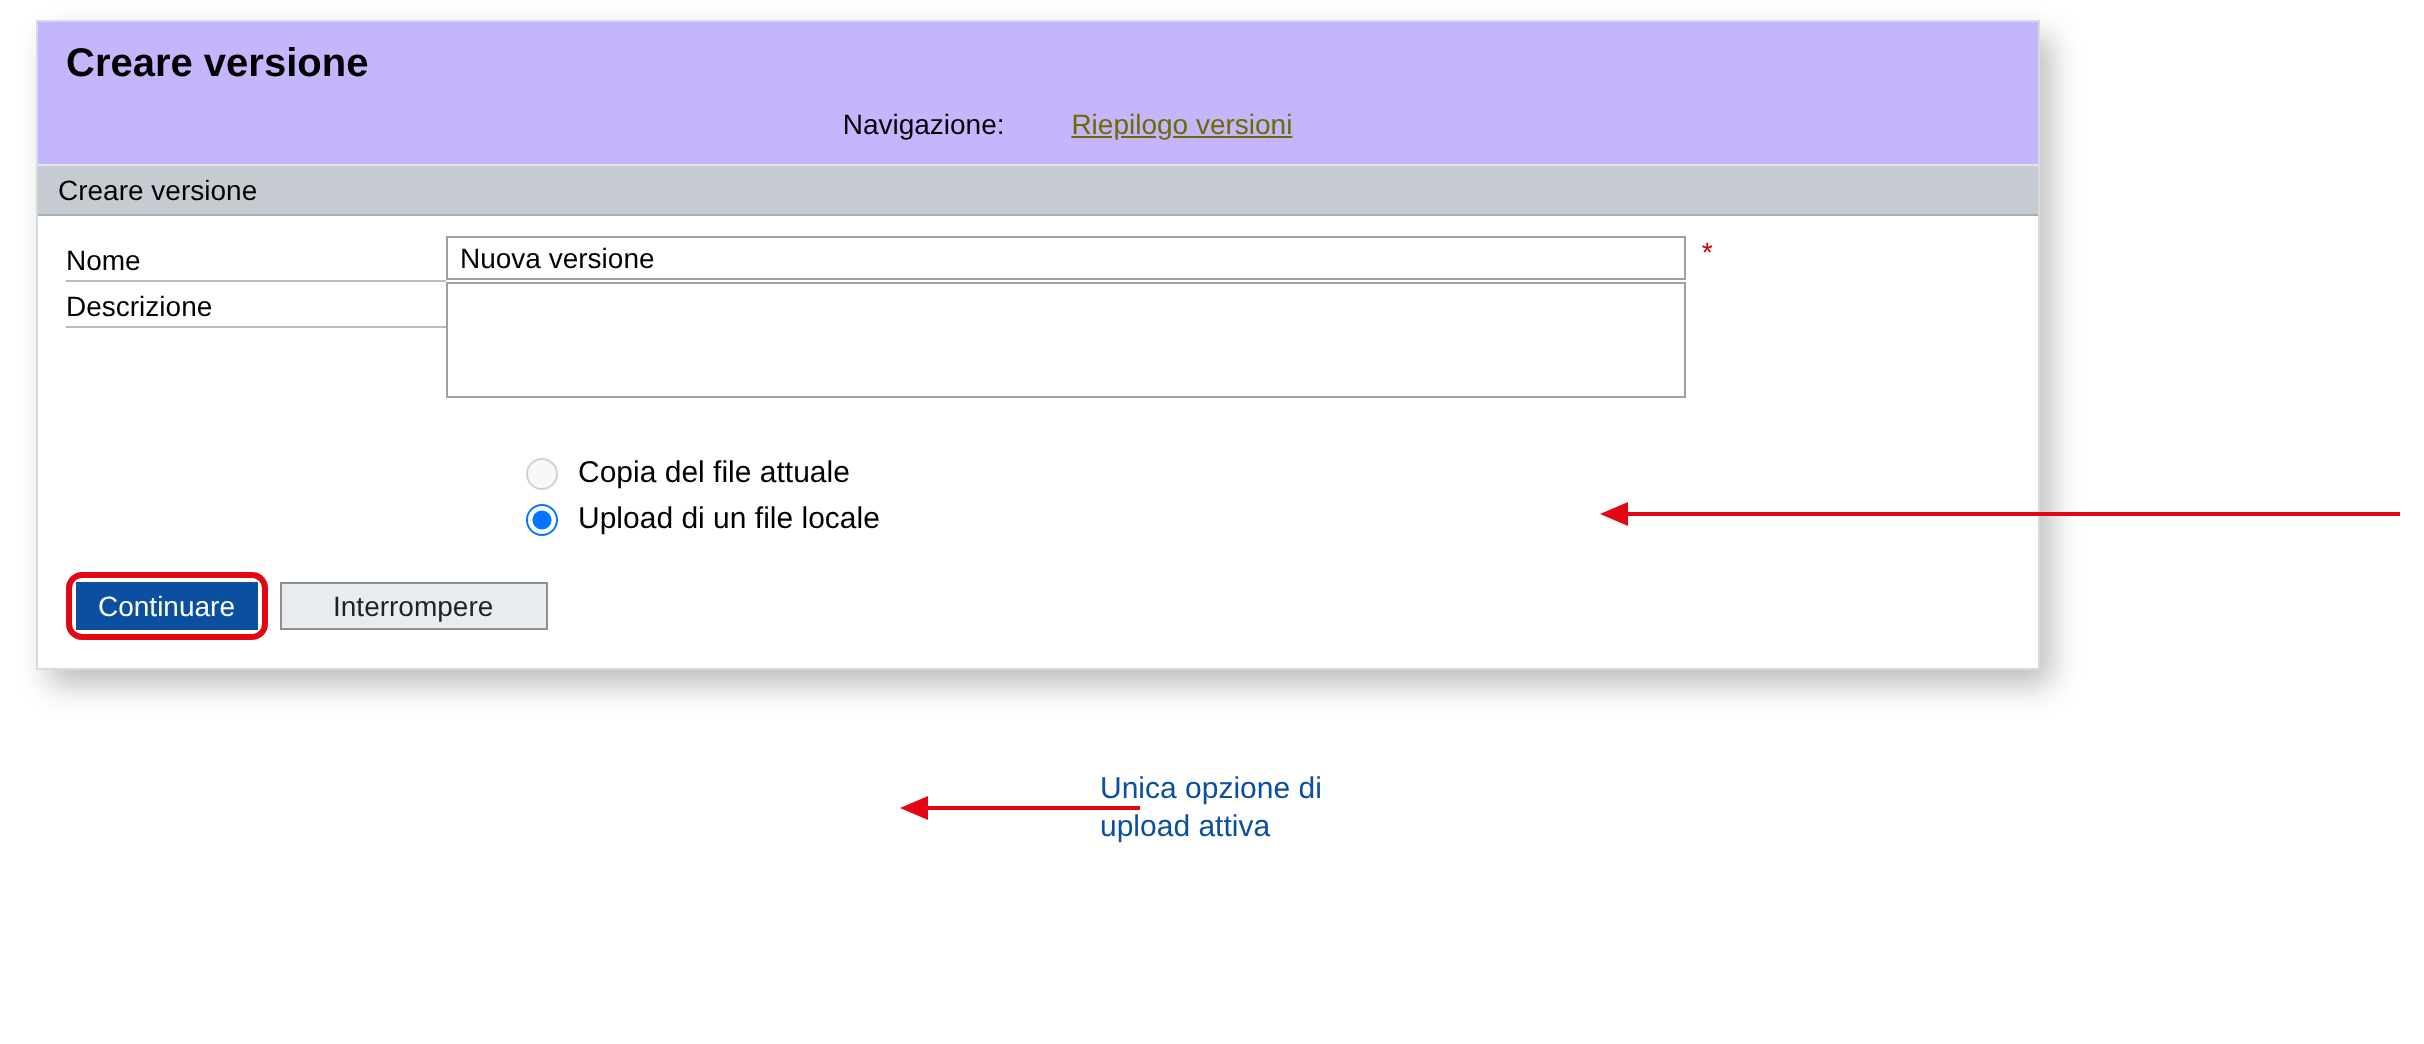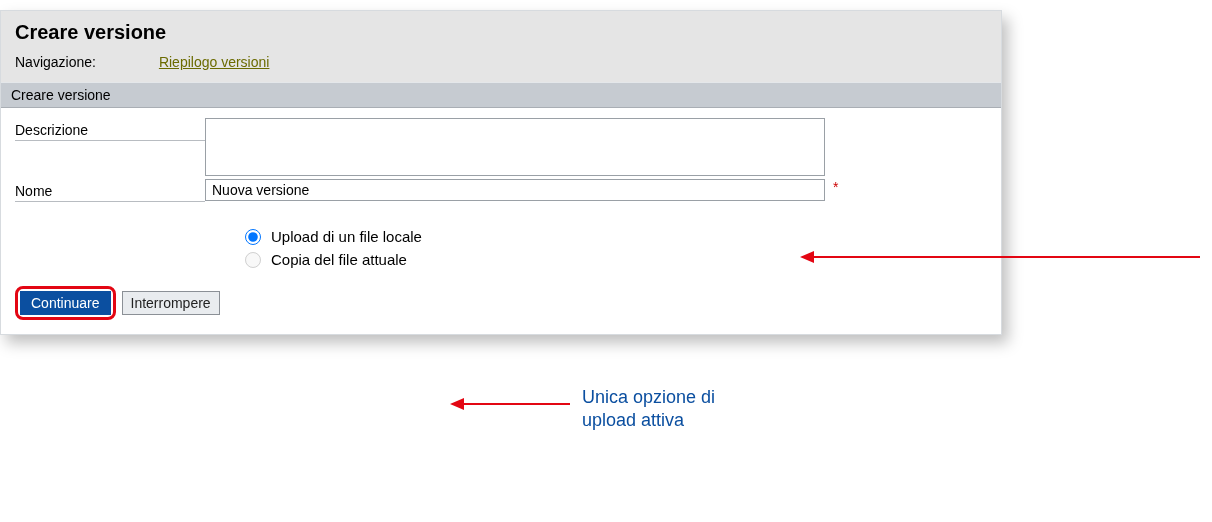--- a/index.html
+++ b/index.html
@@ -10,38 +10,39 @@
     color: #000;
     background: #fff;
   }
   .page {
     width: 1212px;
     height: 522px;
     position: relative;
   }
   .panel {
     position: absolute;
-    left: 0;
+    left: 18px;
     top: 10px;
     width: 1000px;
-    background: #e5e5e5;
+    background: #c4b5fd;
     border: 1px solid #d7dbdf;
     box-shadow: 6px 8px 14px rgba(0,0,0,0.25);
   }
   .hdr {
     padding: 10px 14px 8px 14px;
   }
   .hdr h1 {
     margin: 0 0 10px 0;
     font-size: 20px;
     font-weight: bold;
   }
   .nav-row {
     margin: 4px 0;
     font-size: 14px;
+    text-align: center;
   }
   .nav-label {
     display: inline-block;
     width: 140px;
   }
   a.olive {
     color: #6b6b00;
     text-decoration: underline;
   }
   a.blue {
@@ -139,21 +140,21 @@
     color: #fff;
     border: 1px solid #0b4fa0;
     padding: 3px 10px;
     font-size: 14px;
     cursor: pointer;
   }
   button.secondary {
     background: #e9ecef;
     color: #222;
     border: 1px solid #8b9096;
-    padding: 3px 8px;
+    padding: 3px 26px;
     font-size: 14px;
     cursor: pointer;
   }
   
   .anno-arrow1 {
     position: absolute;
     top: 247px;
     left: 800px;
     width: 400px;
     height: 20px;
@@ -163,23 +164,23 @@
     position: absolute;
     top: 394px;
     left: 450px;
     width: 120px;
     height: 20px;
     pointer-events: none;
   }
   .anno-text {
     position: absolute;
     top: 386px;
-    left: 582px;
+    left: 550px;
     color: #0b4fa0;
-    font-size: 18px;
+    font-size: 15px;
     line-height: 1.25;
   }
   svg.arrow-svg { display: block; }
 </style>
 </head>
 <body>
 
 <div class="page">
 
   <div class="panel">
@@ -191,44 +192,44 @@
         <span class="nav-label">Navigazione:</span>
         <a href="#" class="olive">Riepilogo versioni</a>
       </div>
 
     </div>
 
     <div class="section-bar">Creare versione</div>
 
     <div class="section-body">
 
-
-      <div class="form-row">
-        <div class="form-label-cell">Descrizione</div>
-        <div class="form-input-cell">
-          <textarea class="desc" style=""></textarea>
-        </div>
-      </div>
 
       <div class="form-row">
         <div class="form-label-cell">Nome</div>
         <div class="form-input-cell">
           <input type="text" class="text-input" value="Nuova versione" style="">
           <span class="req-star">*</span>
         </div>
       </div>
 
+      <div class="form-row">
+        <div class="form-label-cell">Descrizione</div>
+        <div class="form-input-cell">
+          <textarea class="desc" style=""></textarea>
+        </div>
+      </div>
+
       <div class="radio-block">
+        <label class="radio-line">
+          <input type="radio" name="filesrc" disabled="" style="">
+          <span>Copia del file attuale</span>
+        </label>
         <label class="radio-line">
           <input type="radio" name="filesrc" checked="" style="">
           <span>Upload di un file locale</span>
-        </label>
-        <label class="radio-line">
-          <input type="radio" name="filesrc" disabled="" style="">
-          <span>Copia del file attuale</span>
         </label>
       </div>
 
       <div class="btn-row">
         <span class="highlight-box">
           <button class="primary">Continuare</button>
         </span>
         <button class="secondary">Interrompere</button>
       </div>
 

